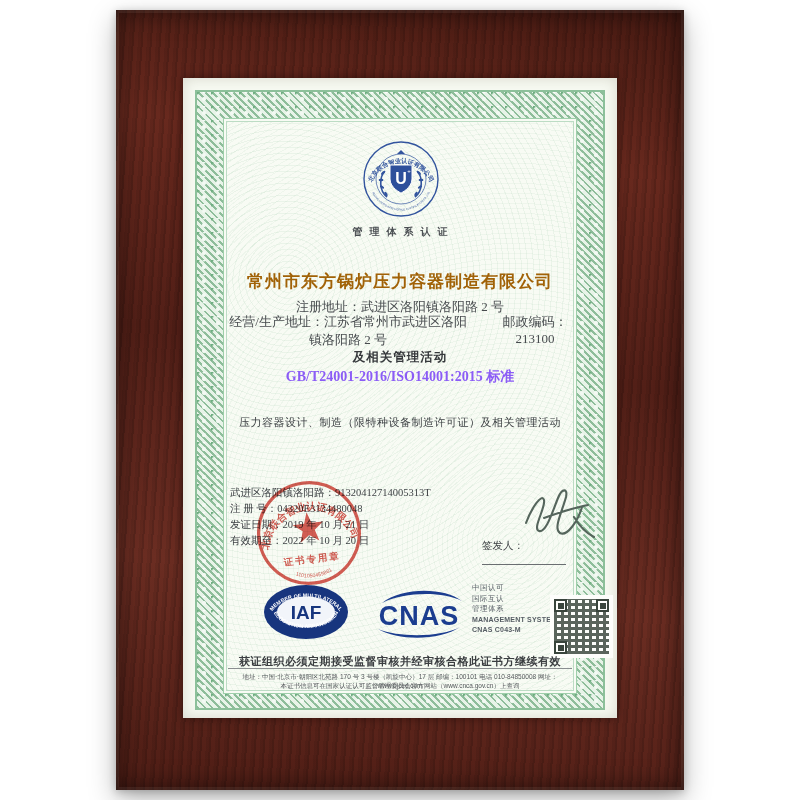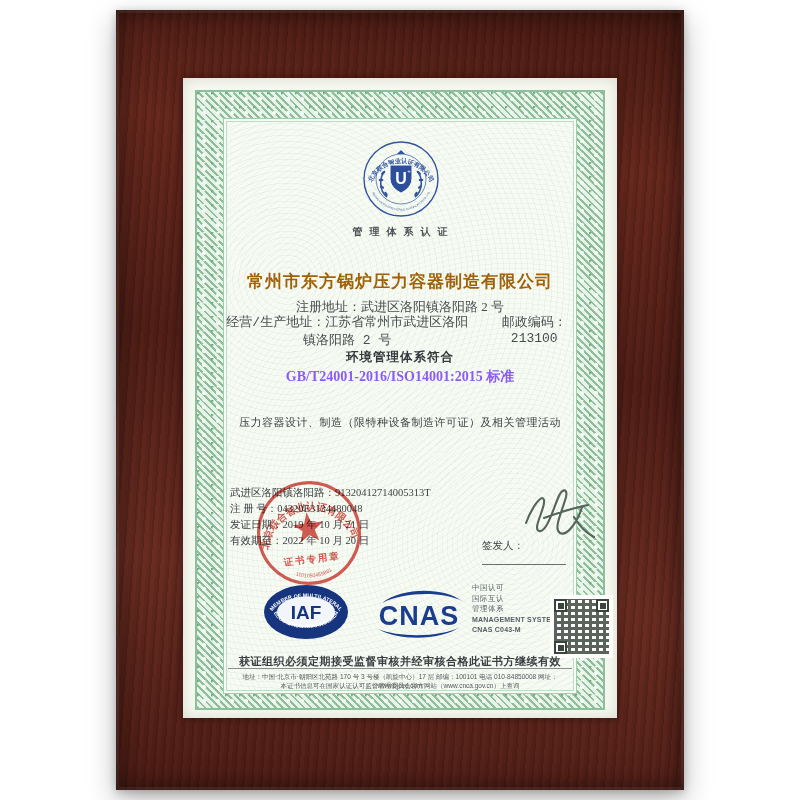--- a/index.html
+++ b/index.html
@@ -42,21 +42,21 @@
   }
   .content{position:absolute;left:41px;top:41px;width:352px;height:574px;}
   .abs{position:absolute;}
   .ctr{left:0;width:100%;text-align:center;}
   .cert-logo{left:137px;top:20px;width:80px;height:80px;}
   .logo-caption{top:106px;font-size:10px;font-weight:bold;letter-spacing:7px;color:#4b4f53;text-indent:7px;}
   .title{top:121px;font-size:21px;font-weight:bold;color:#2f3133;letter-spacing:2px;}
   .company{top:151px;font-size:17px;font-weight:bold;color:#a16207;letter-spacing:1px;}
   .addr{font-family:"Liberation Serif",serif;font-size:13px;color:#474b4e;}
   .addr1{top:179px;}
-  .addr-row{top:194px;display:flex;justify-content:center;gap:22px;font-family:Liberation Mono, monospace;}
+  .addr-row{top:194px;display:flex;justify-content:center;gap:22px;}
   .conf1{top:230px;font-size:12.5px;font-weight:bold;color:#36393c;letter-spacing:1px;}
   .conf2{top:249px;font-size:14px;font-weight:bold;color:#8b5cf6;font-family:"Liberation Serif",serif;}
   .scope-label{top:278px;font-size:11.5px;font-weight:bold;color:#3a3d40;}
   .scope-text{top:296px;font-size:11px;color:#3d4144;letter-spacing:.5px;}
   .info{left:6px;top:366px;font-family:"Liberation Serif",serif;font-size:10.5px;color:#3f4346;line-height:16px;}
   .stamp{left:28px;top:357px;width:114px;height:114px;color:#ce392f;opacity:.82;mix-blend-mode:multiply;transform:rotate(-7deg);}
   .signer{left:258px;top:420px;font-family:"Liberation Serif",serif;font-size:10.5px;color:#3f4346;}
   .signer-line{display:inline-block;width:84px;border-bottom:1px solid #6a6e71;height:11px;}
   .signature{left:292px;top:368px;width:86px;height:58px;}
   .iaf{left:38px;top:464px;width:88px;height:58px;}
@@ -121,21 +121,21 @@
 
       <div class="abs ctr logo-caption">管理体系认证</div>
       <div class="abs ctr company">常州市东方锅炉压力容器制造有限公司</div>
 
       <div class="abs ctr addr addr1">注册地址：武进区洛阳镇洛阳路 2 号</div>
       <div class="abs ctr addr addr-row">
         <span>经营/生产地址：江苏省常州市武进区洛阳镇洛阳路 2 号</span>
         <span>邮政编码：213100</span>
       </div>
 
-      <div class="abs ctr conf1">环境管理体系符合</div>
+      <div class="abs ctr conf1">及相关管理活动</div>
       <div class="abs ctr conf2">GB/T24001-2016/ISO14001:2015 标准</div>
 
       <div class="abs ctr scope-text">压力容器设计、制造（限特种设备制造许可证）及相关管理活动</div>
 
       <div class="abs info">
         <div>武进区洛阳镇洛阳路：91320412714005313T</div>
         <div>注 册 号：04320E3134480048</div>
         <div>发证日期：2019 年 10 月 21 日</div>
         <div>有效期至：2022 年 10 月 20 日</div>
       </div>

